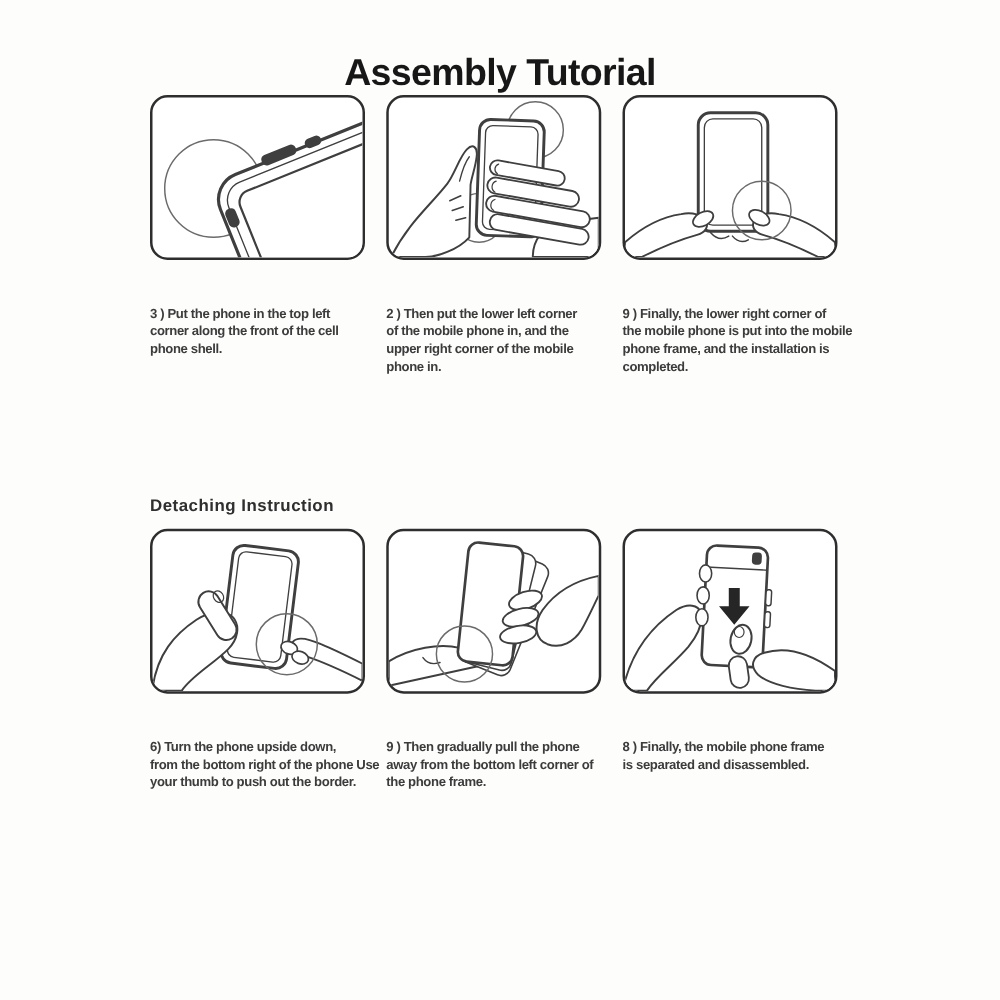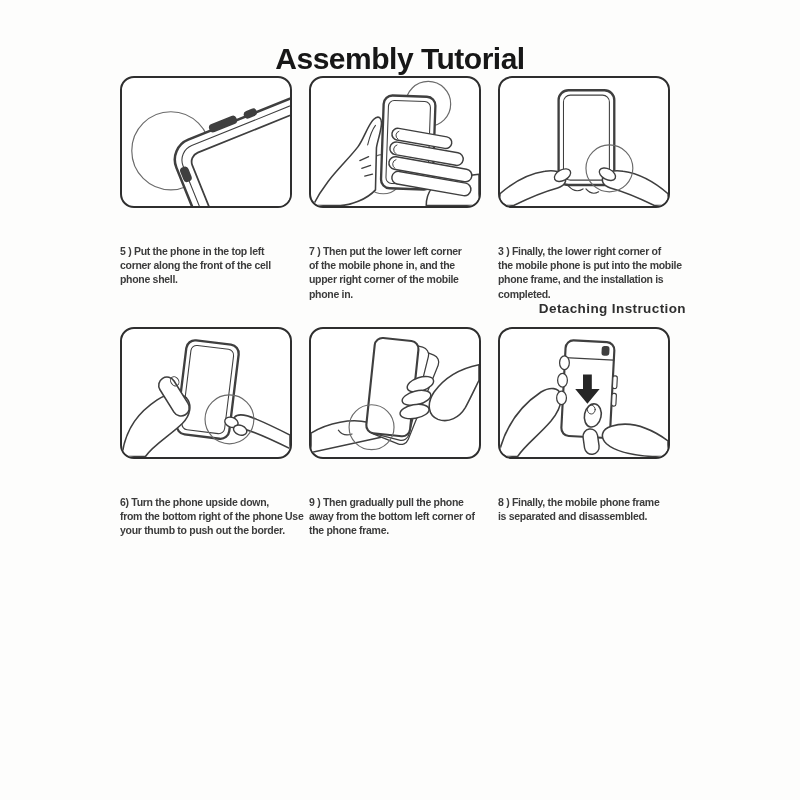--- a/index.html
+++ b/index.html
@@ -5,21 +5,21 @@
   html,body{margin:0;padding:0;}
   body{width:800px;height:800px;background:#fdfdfc;overflow:hidden;
        font-family:"Liberation Sans","DejaVu Sans",sans-serif;}
   .page{position:relative;width:800px;height:636px;}
   .main-title{margin:0;padding-top:42px;text-align:center;
       font-size:30px;font-weight:bold;letter-spacing:-0.5px;color:#171717;}
   .content{width:566px;margin-left:120px;}
   .section-heading{margin:0;font-size:13.5px;font-weight:bold;
       letter-spacing:0.4px;color:#2f2f2f;}
   .heading-install{margin-top:72px;margin-bottom:11px;}
-  .heading-detach{margin-bottom:11px;text-align:right;}
+  .heading-detach{margin-top:96px;margin-bottom:11px;}
   .panel-row{display:grid;grid-template-columns:repeat(3,172px);column-gap:17px;}
   .panel{box-sizing:border-box;width:172px;height:132px;background:#ffffff;
       border:2px solid #2e2e2e;border-radius:14px;overflow:hidden;}
   .panel svg{display:block;width:168px;height:128px;}
   .caption-row{display:grid;grid-template-columns:repeat(3,172px);
       column-gap:17px;margin-top:36px;}
   .caption{margin:0;font-size:10.5px;font-weight:bold;color:#3c3c3c;
       line-height:1.35;letter-spacing:-0.3px;white-space:pre-line;width:192px;}
   .art{stroke:#3f3f3f;fill:none;stroke-linecap:round;stroke-linejoin:round;}
 </style>
@@ -81,28 +81,28 @@
           <ellipse cx="64" cy="99" rx="9" ry="5.5" transform="rotate(-28 64 99)" fill="#fff" stroke-width="1.4"></ellipse>
           <path d="M 70 110 q 7 8 15 3 M 88 113 q 6 7 13 3" stroke-width="1.2"></path>
           <path d="M 172 118 C 156 104 140 97 126 95 C 116 93 109 96 106 100 C 103 105 106 110 113 112 C 124 115 142 122 158 130 L 172 130 Z" fill="#fff" stroke-width="1.6"></path>
           <ellipse cx="110" cy="98" rx="9" ry="5.5" transform="rotate(28 110 98)" fill="#fff" stroke-width="1.4"></ellipse>
           <circle cx="112" cy="92" r="24" stroke="#6b6b6b" stroke-width="1.2"></circle>
         </svg>
       </div>
     </div>
 
     <div class="caption-row">
-      <p class="caption">5 ) Put the phone in the top left
+      <p class="caption">3 ) Put the phone in the top left
 corner along the front of the cell
 phone shell.</p>
-      <p class="caption">7 ) Then put the lower left corner
+      <p class="caption">2 ) Then put the lower left corner
 of the mobile phone in, and the
 upper right corner of the mobile
 phone in.</p>
-      <p class="caption">3 ) Finally, the lower right corner of
+      <p class="caption">9 ) Finally, the lower right corner of
 the mobile phone is put into the mobile
 phone frame, and the installation is
 completed.</p>
     </div>
 
     <h2 class="section-heading heading-detach">Detaching Instruction</h2>
 
     <div class="panel-row">
 
       <div class="panel">

